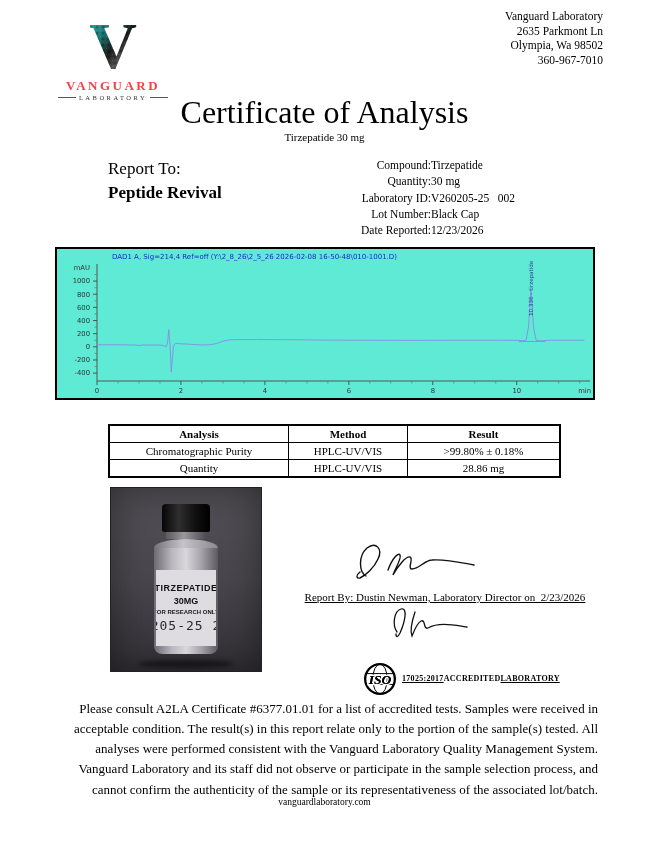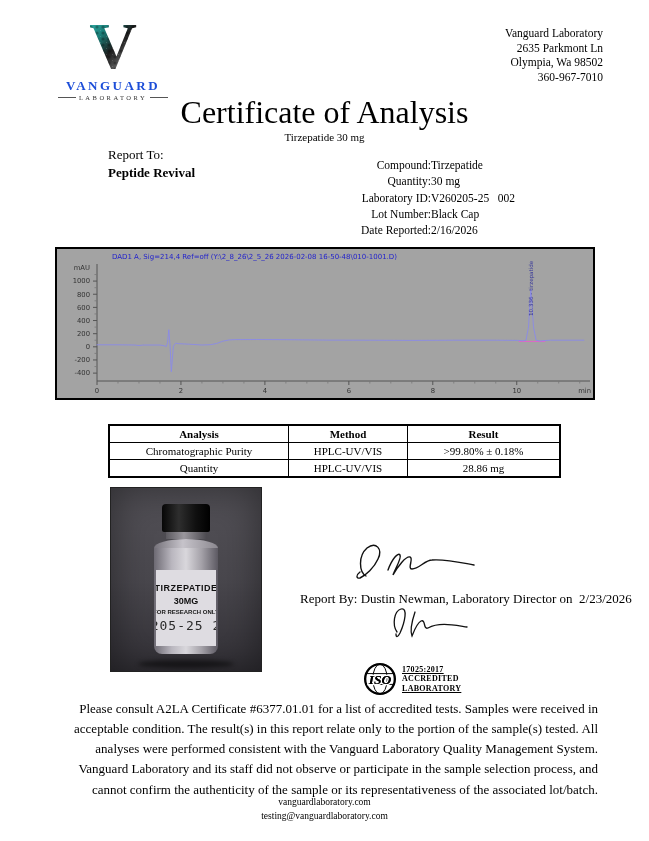--- a/index.html
+++ b/index.html
@@ -5,38 +5,38 @@
   html,body { margin:0; padding:0; background:#888; }
   .page {
     position:relative; width:649px; height:841px; margin:0 auto;
     background:#ffffff; overflow:hidden;
     font-family:"Liberation Serif", serif; color:#000;
   }
   .abs { position:absolute; }
 
   
   .logo { left:58px; top:12px; width:110px; text-align:center; }
-  .logo-word { font-size:13px; letter-spacing:2.5px; color:#1d4ed8; margin-top:-2px; font-weight:bold; }
+  .logo-word { font-size:13px; letter-spacing:2.5px; color:#ef4444; margin-top:-2px; font-weight:bold; }
   .logo-sub-row { display:flex; align-items:center; justify-content:center; gap:3px; margin-top:0px; }
   .logo-sub { font-size:6.5px; letter-spacing:2.5px; color:#333; }
   .logo-rule { height:1px; background:#555; flex:1; }
-  .address { right:46px; top:26px; text-align:right; font-size:11.5px; line-height:1.27; }
+  .address { right:46px; top:9px; text-align:right; font-size:11.5px; line-height:1.27; }
 
   .coa-title { left:0; top:94px; width:100%; text-align:center; font-size:32px; }
   .coa-sub { left:0; top:131px; width:100%; text-align:center; font-size:11px; }
 
   
-  .report-to { left:108px; top:146px; font-size:13px; line-height:1.4; }
+  .report-to { left:108px; top:157px; font-size:17px; line-height:1.4; }
   .report-to .client { font-weight:bold; }
   .fields { left:295px; top:157px; display:grid; grid-template-columns:136px auto; column-gap:0; font-size:11.5px; line-height:1.42; }
   .fields .lbl { text-align:right; }
   .fields .val { white-space:pre; }
 
   
-  .chrom-box { left:55px; top:247px; width:536px; height:149px; border:2px solid #000; background:#a3a3a3; }
+  .chrom-box { left:55px; top:247px; width:536px; height:149px; border:2px solid #000; background:#5eead4; }
   .chrom-box svg { display:block; }
 
   
   table.results { position:absolute; left:108px; top:424px; border-collapse:collapse; font-size:11px;padding-left:28px; }
   table.results th, table.results td {
     border:1px solid #000; text-align:center; padding:1px 4px; height:14px;
   }
   table.results { border:2px solid #000; }
   table.results th { font-weight:bold; }
   .col-analysis { width:170px; } .col-method { width:110px; } .col-result { width:143px; }
@@ -59,27 +59,27 @@
   .vl1 { font-size:9px; font-weight:bold; letter-spacing:.5px; color:#111; white-space:nowrap; }
   .vl2 { font-size:9px; font-weight:bold; color:#111; }
   .vl3 { font-size:6px; font-weight:bold; color:#1a1a1a; white-space:nowrap; }
   .vl4 { font-size:13px; font-family:"DejaVu Sans Mono", monospace; color:#2a2a2a; letter-spacing:1px; white-space:nowrap; }
   .vial-shadow { position:absolute; left:50%; transform:translateX(-50%); top:172px; width:96px; height:8px;
     border-radius:50%; background:rgba(0,0,0,.5); filter:blur(2px); }
 
   
   .sig1 { left:350px; top:540px; }
   .sig2 { left:383px; top:602px; }
-  .sigline { font-size:13px; white-space:pre; }
+  .sigline { font-size:11px; white-space:pre;text-decoration:underline; }
   .repline { left:300px; top:591px; width:290px; text-align:center; }
   .appline { left:300px; top:638px; width:290px; text-align:center; }
 
   
   .iso { left:362px; top:661px; display:flex; align-items:center; gap:4px; }
-  .iso-text { display:flex; flex-direction:column; font-weight:bold; font-size:8px; line-height:1.2; letter-spacing:.3px; }
+  .iso-text { display:flex; flex-direction:row; font-weight:bold; font-size:8px; line-height:1.2; letter-spacing:.3px; }
   .iso-u { text-decoration:underline; }
 
   
   .disclaimer { left:52px; top:699px; width:546px; text-align:right; font-size:13px; line-height:1.55; }
   .site { left:0; top:795px; width:100%; text-align:center; font-size:9.5px; line-height:1.5; }
 </style>
 </head>
 <body>
 
 <div class="page">
@@ -127,21 +127,21 @@
   <div class="abs fields">
     <div class="lbl">Compound:</div>
     <div class="val">Tirzepatide</div>
     <div class="lbl">Quantity:</div>
     <div class="val">30 mg</div>
     <div class="lbl">Laboratory ID:</div>
     <div class="val">V260205-25   002</div>
     <div class="lbl">Lot Number:</div>
     <div class="val">Black Cap</div>
     <div class="lbl">Date Reported:</div>
-    <div class="val">2/16/2026</div>
+    <div class="val">12/23/2026</div>
   </div>
 
   <div class="abs chrom-box">
     <svg id="chromatogram-svg" width="536" height="149" viewBox="0 0 536 149">
         <text x="55" y="10" font-size="7" font-family="DejaVu Sans, sans-serif" fill="#2323cc">DAD1 A, Sig=214,4 Ref=off (Y:\2_8_26\2_5_26 2026-02-08 16-50-48\010-1001.D)</text>
         <line x1="40" y1="15" x2="40" y2="132" stroke="#555" stroke-width="1"></line>
         <line x1="40" y1="132" x2="533" y2="132" stroke="#555" stroke-width="1"></line>
         <line x1="36" y1="124.11235955056179" x2="40" y2="124.11235955056179" stroke="#555" stroke-width="1"></line>
         <text x="33" y="126.41235955056179" text-anchor="end" font-size="6.8" font-family="DejaVu Sans, sans-serif" fill="#333">-400</text>
         <line x1="36" y1="110.96629213483146" x2="40" y2="110.96629213483146" stroke="#555" stroke-width="1"></line>
@@ -267,16 +267,15 @@
       <span class="iso-u">17025:2017</span>
       <span>ACCREDITED</span>
       <span class="iso-u">LABORATORY</span>
     </div>
   </div>
 
   <div class="abs disclaimer">Please consult A2LA Certificate #6377.01.01 for a list of accredited tests. Samples were received in acceptable condition. The result(s) in this report relate only to the portion of the sample(s) tested. All analyses were performed consistent with the Vanguard Laboratory Quality Management System. Vanguard Laboratory and its staff did not observe or participate in the sample selection process, and cannot confirm the authenticity of the sample or its representativeness of the associated lot/batch.</div>
 
   <div class="abs site">
     <div>vanguardlaboratory.com</div>
-    <div>testing@vanguardlaboratory.com</div>
   </div>
 
 </div>
 
 </body></html>

